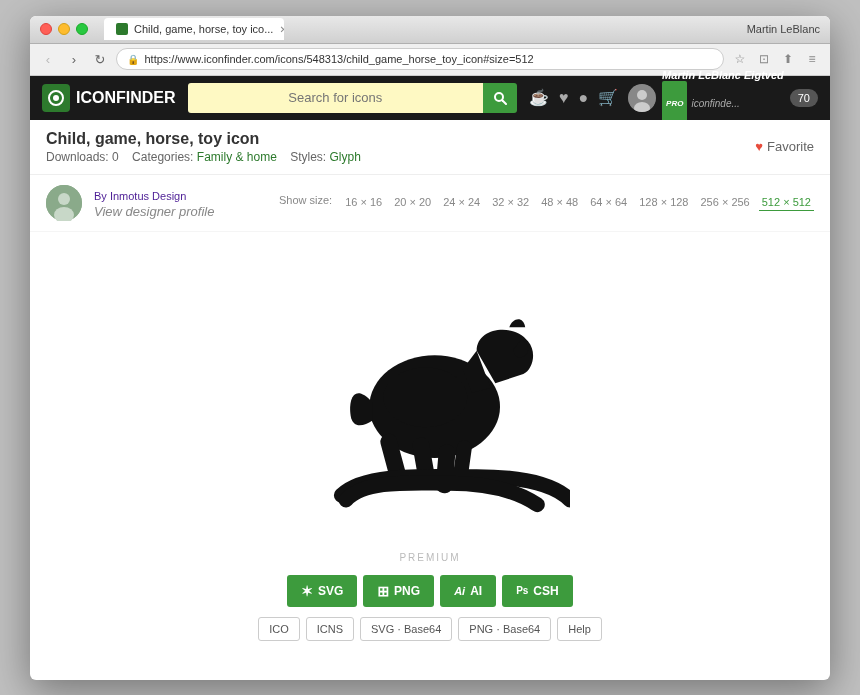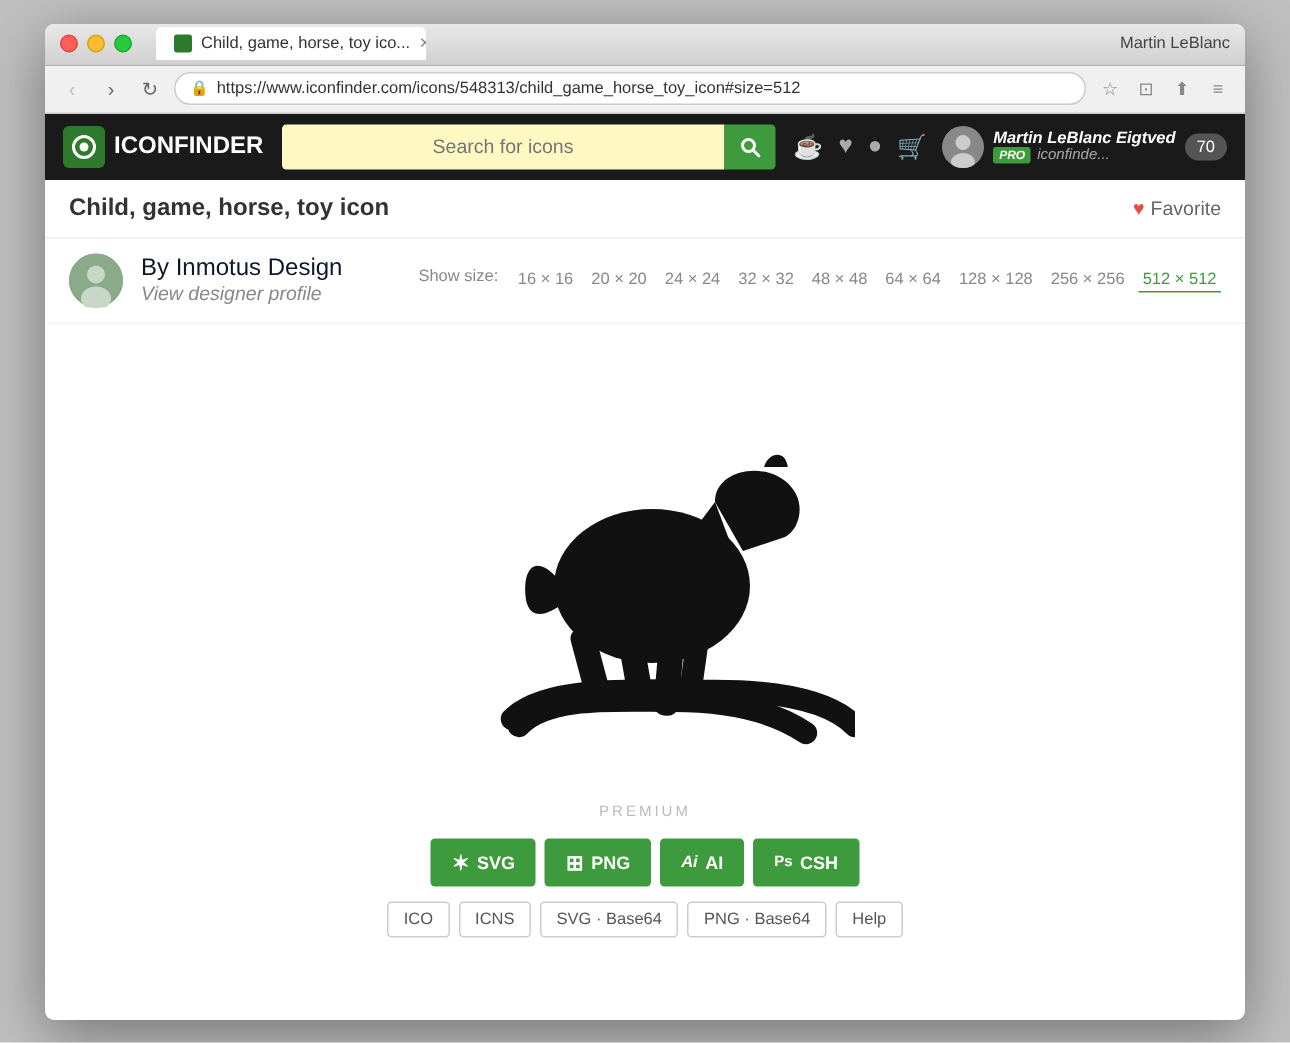--- a/index.html
+++ b/index.html
@@ -222,21 +222,21 @@
     .user-info {
       display: flex;
       flex-direction: column;
       font-style: italic;
     }
     .user-name { color: #fff; font-size: 11px; font-weight: bold; }
     .pro-badge {
       background: #3d9b3d;
       color: #fff;
       font-size: 8px;
-      padding: 1px 4px;
+      padding: 18px 4px;
       border-radius: 2px;
       font-weight: bold;
     }
     .user-handle { color: #aaa; font-size: 10px; }
     .points-badge {
       background: #555;
       color: #fff;
       font-size: 11px;
       padding: 3px 8px;
       border-radius: 10px;
@@ -291,22 +291,22 @@
       height: 36px;
       border-radius: 50%;
       background: #8aaa8a;
       display: flex;
       align-items: center;
       justify-content: center;
       color: #fff;
       font-size: 14px;
     }
     .designer-info a {
-      color: #0f172a;
-      font-size: 16px;
+      color: #4c1d95;
+      font-size: 11px;
       text-decoration: none;
     }
     .designer-info .view-profile {
       color: #888;
       font-size: 13px;
       display: block;
       font-style: italic;
     }
     .size-options {
       display: flex;
@@ -462,20 +462,30 @@
       </div>
     </div>
   </div>
 
   <div class="content-wrapper">
     <div class="main-content">
 
       <div class="page-header">
         <div>
           <div class="page-title">Child, game, horse, toy icon</div>
+          <div class="page-meta">
+            <span>Downloads:</span>
+            <span>0</span>
+            &nbsp;&nbsp;
+            <span>Categories:</span>
+            <a class="meta-link">Family &amp; home</a>
+            &nbsp;&nbsp;
+            <span>Styles:</span>
+            <a class="meta-link">Glyph</a>
+          </div>
         </div>
         <div class="favorite-btn">
           <span class="heart-icon">♥</span>
           <span>Favorite</span>
         </div>
       </div>
 
       <div class="designer-row">
         <div class="designer-avatar">
           <svg width="36" height="36" viewBox="0 0 36 36">

